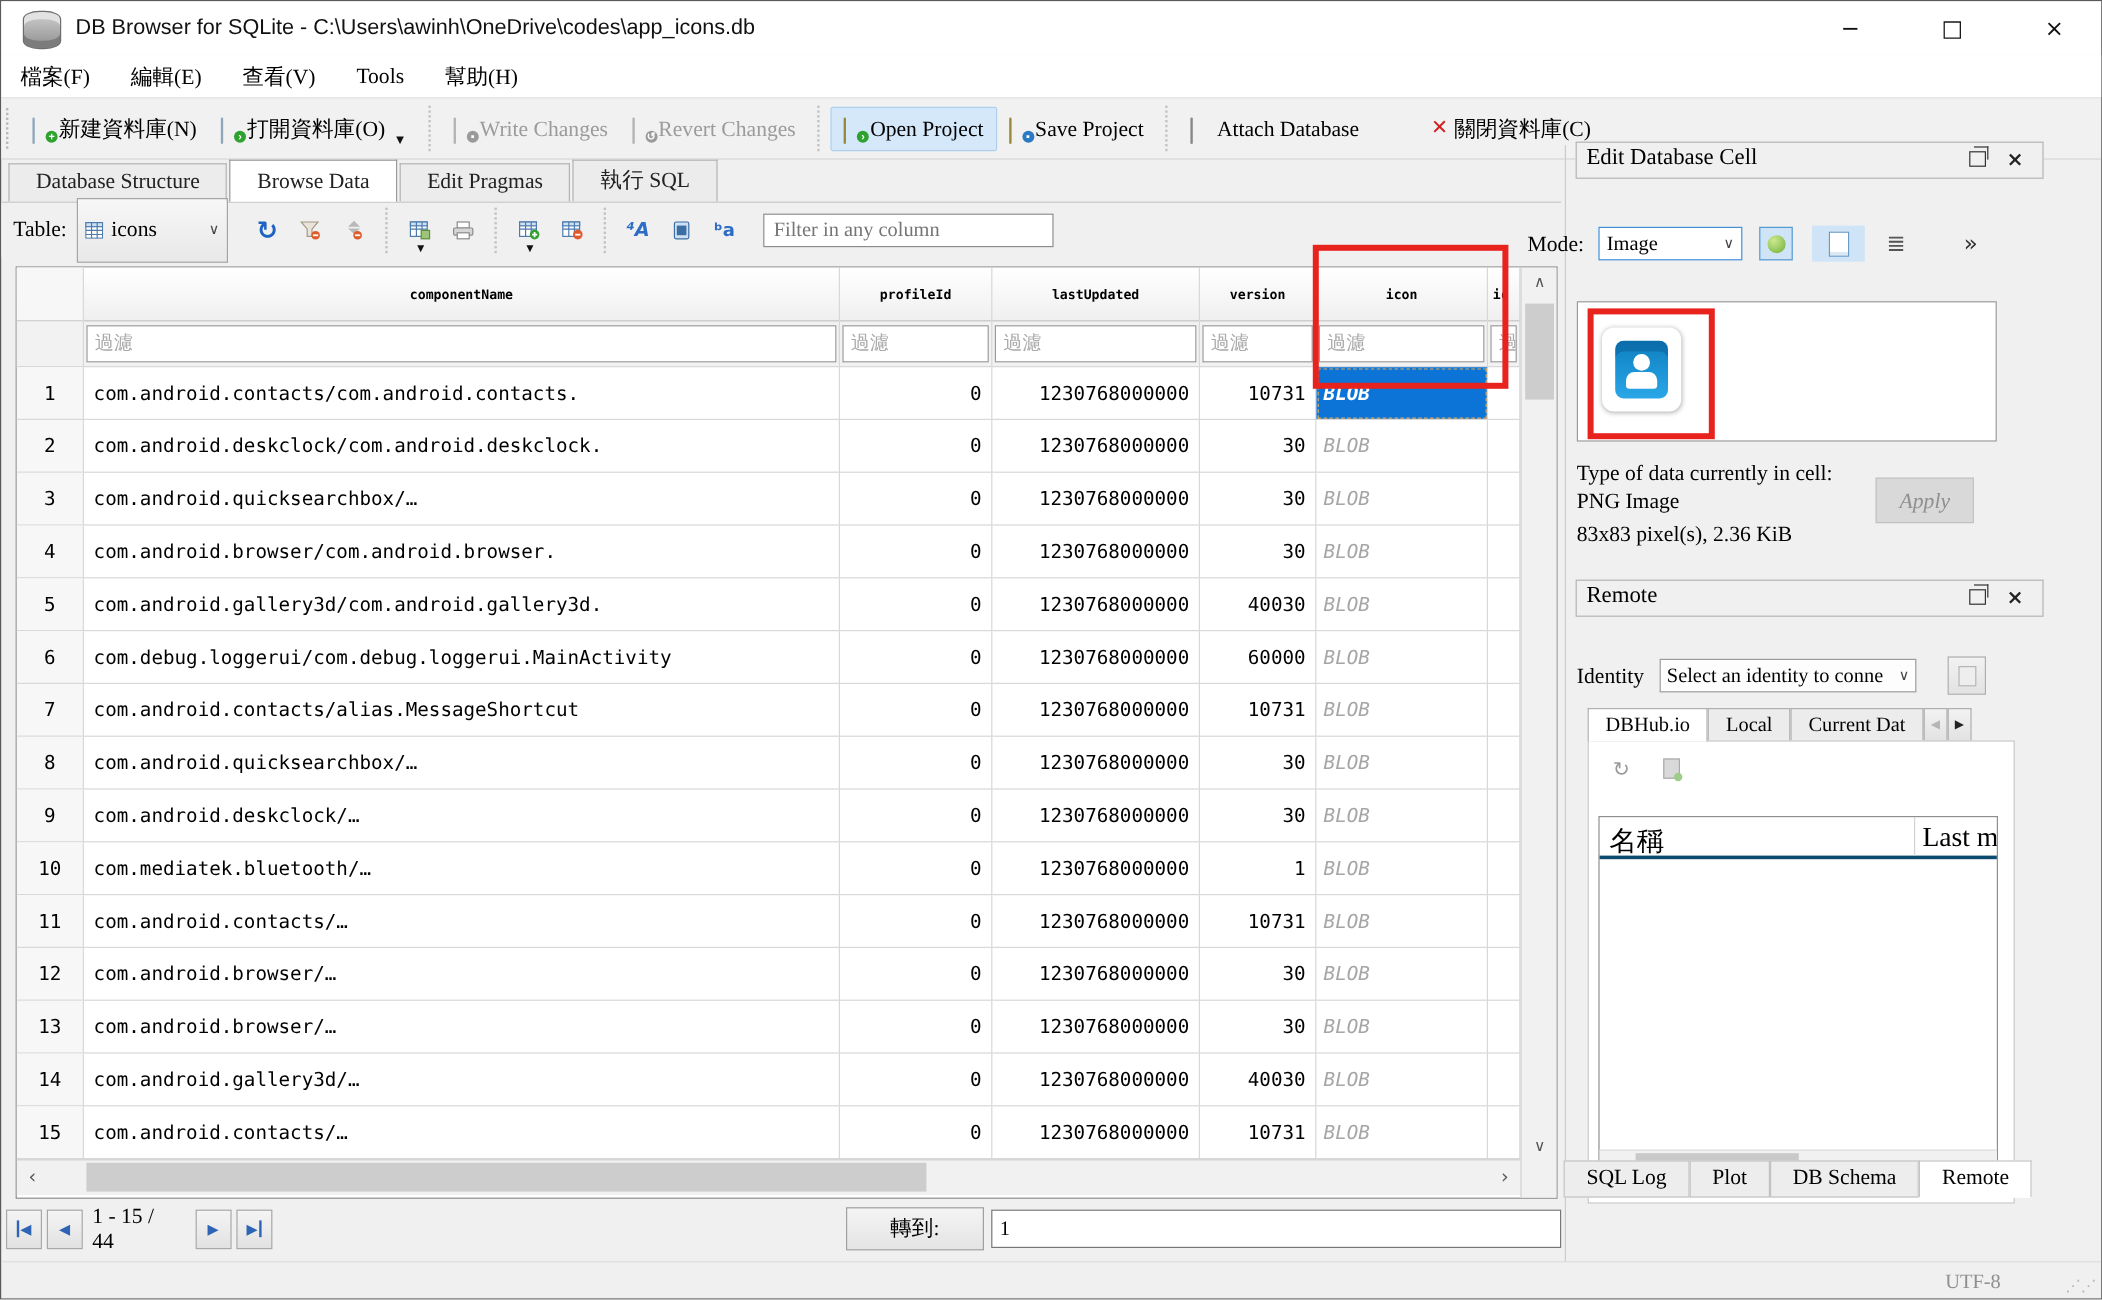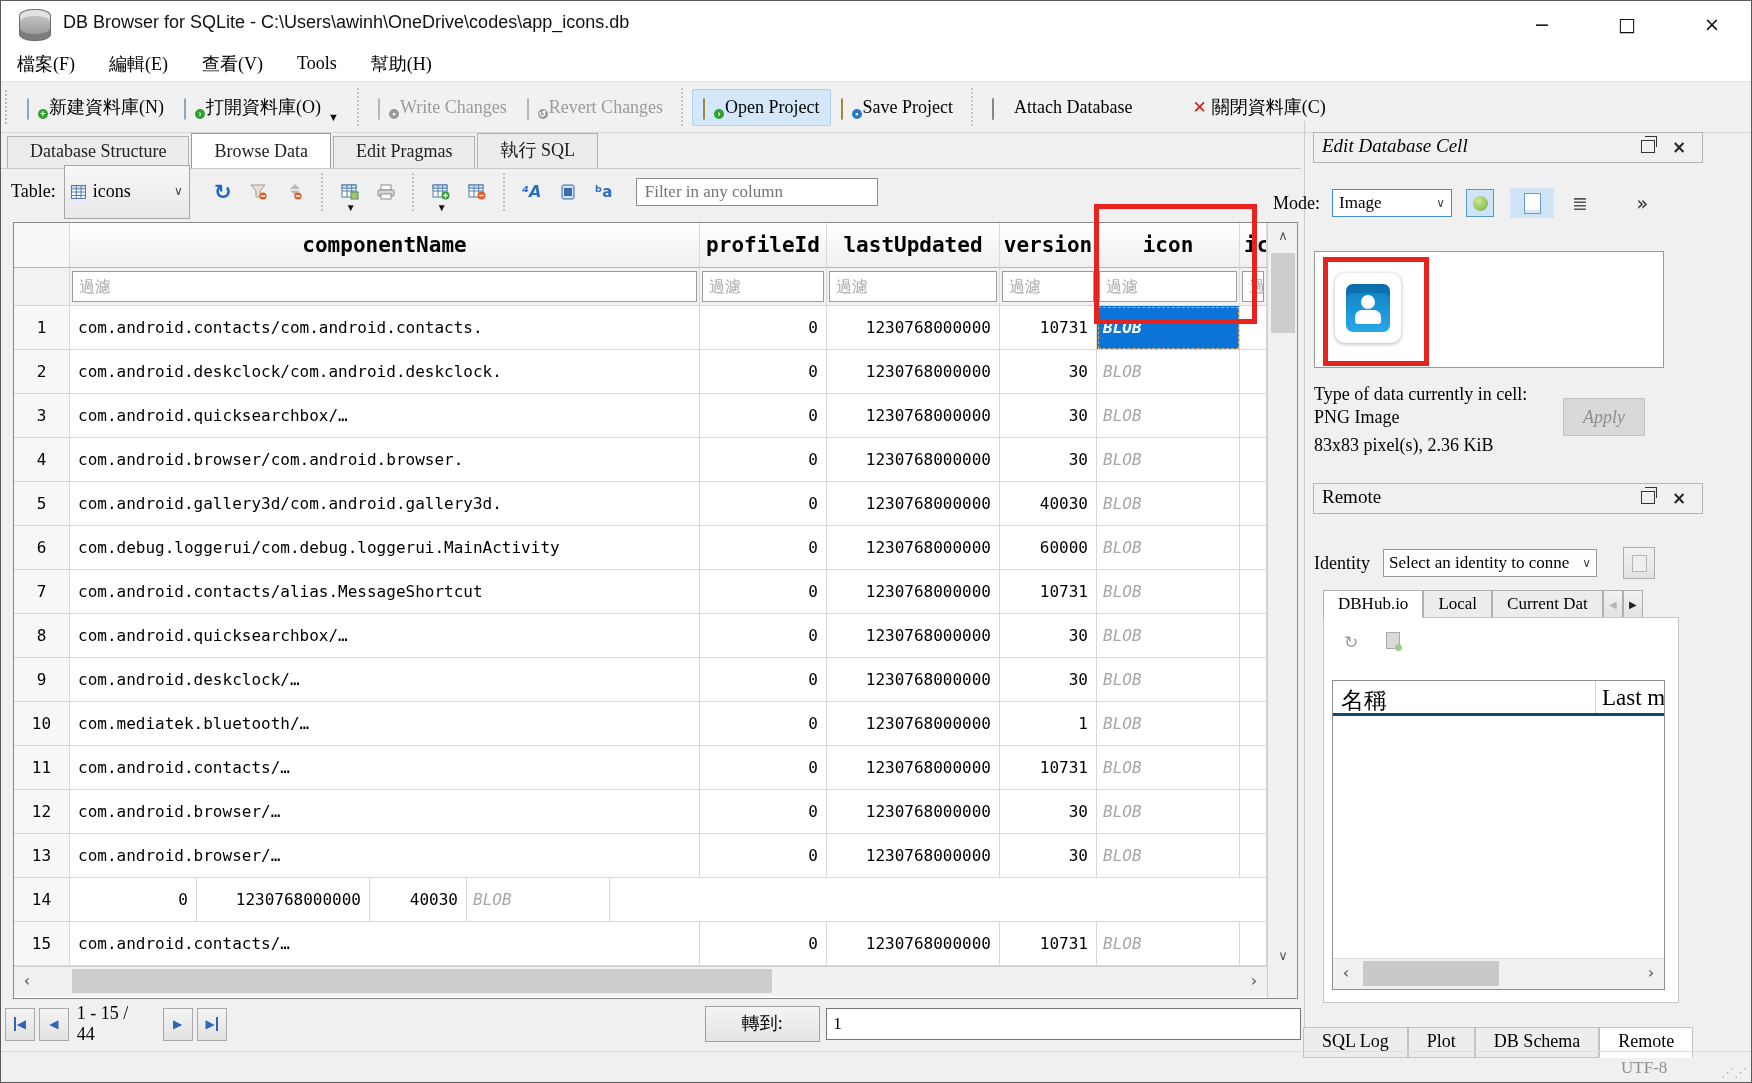--- a/index.html
+++ b/index.html
@@ -67,21 +67,21 @@
   .grid{position:absolute;left:12px;top:221px;width:1285px;height:777px;background:#fff;
         border:1px solid #8a8a8a;box-sizing:border-box;display:flex;}
   .gmain{width:1253px;display:flex;flex-direction:column;font-family:"DejaVu Sans Mono",monospace;}
   .grow,.ghead,.gfilter{display:flex;flex:0 0 auto;}
   .gc{box-sizing:border-box;border-right:1px solid #d8d8d8;border-bottom:1px solid #d8d8d8;
       overflow:hidden;white-space:nowrap;}
   .c-num{width:56px;text-align:center;background:#f7f7f7;}
   .c-name{width:630px;} .c-pid{width:127px;} .c-upd{width:173px;} .c-ver{width:97px;}
   .c-icon{width:143px;} .c-x{flex:1;}
   .ghead{height:45px;background:linear-gradient(#ffffff,#efefef);}
-  .ghead .gc{font-weight:bold;font-size:21px;line-height:45px;text-align:center;border-bottom:1px solid #b9b9b9;}
+  .ghead .gc{font-weight:bold;font-size:11px;line-height:45px;text-align:center;border-bottom:1px solid #b9b9b9;}
   .gfilter{height:38px;background:#f2f2f2;}
   .gfilter .fcell{margin:3px 2px;background:#fff;border:1px solid #9b9b9b;color:#a9a9a9;
                   font-family:"Liberation Serif",serif;font-size:16px;line-height:30px;padding-left:6px;
                   box-sizing:border-box;overflow:hidden;white-space:nowrap;flex:1;}
   .grow{height:44px;font-size:16px;line-height:43px;}
   .grow .t-l{padding-left:8px;text-align:left;}
   .grow .t-r{padding-right:8px;text-align:right;}
   .blob{font-style:italic;color:#a6a6a6;padding-left:6px;}
   .blob.sel{background:#0c74d6;color:#fff;font-weight:bold;outline:1px dashed #d9a964;outline-offset:-2px;}
   .gvscroll{width:30px;border-left:1px solid #cfcfcf;background:#f1f1f1;position:relative;
@@ -163,21 +163,21 @@
   .srv:after{content:"";position:absolute;right:-3px;bottom:-3px;width:7px;height:7px;border-radius:50%;background:#9fcc8a;}
   .rlist{position:absolute;left:8px;top:62px;width:333px;height:310px;border:1px solid #8f8f8f;box-sizing:border-box;}
   .rlhead{height:32px;border-bottom:3px solid #0c4a6e;display:flex;font-size:23px;justify-content:flex-end;}
   .rlc1{flex:1;padding:4px 0 0 8px;border-right:1px solid #d2d2d2;}
   .rlc2{width:62px;padding:4px 0 0 6px;overflow:hidden;white-space:nowrap;}
   .rlscroll{position:absolute;left:0;bottom:0;width:331px;height:30px;background:#f1f1f1;border-top:1px solid #ddd;
             font-family:"DejaVu Sans",sans-serif;color:#555;}
   .rlthumb{position:absolute;left:30px;top:2px;width:136px;height:25px;background:#c9c9c9;}
 
   
-  .bottomtabs{position:absolute;left:1302px;top:1026px;display:flex;font-size:18px;}
+  .bottomtabs{position:absolute;left:1302px;top:966px;display:flex;font-size:18px;}
   .btab{padding:3px 18px 5px 18px;border:1px solid #c3c3c3;background:#ededed;}
   .btab.act{background:#fff;border-bottom-color:#fff;}
   .statusbar{position:absolute;left:0;top:1050px;width:1750px;height:32px;border-top:1px solid #ddd;}
   .enc{position:absolute;left:1620px;top:6px;color:#8f8f8f;font-size:17px;}
   .gripc{position:absolute;right:4px;bottom:4px;color:#b5b5b5;font-size:13px;font-family:"DejaVu Sans",sans-serif;}
 </style>
 </head>
 <body>
 
 <div id="win">
@@ -472,20 +472,21 @@
             <div class="gc c-num">13</div>
             <div class="gc c-name t-l">com.android.browser/…</div>
             <div class="gc c-pid t-r">0</div>
             <div class="gc c-upd t-r">1230768000000</div>
             <div class="gc c-ver t-r">30</div>
             <div class="gc c-icon blob">BLOB</div>
             <div class="gc c-x"></div>
           </div>
           <div class="grow">
             <div class="gc c-num">14</div>
+            <div class="gc c-name t-l">com.android.gallery3d/…</div>
             <div class="gc c-pid t-r">0</div>
             <div class="gc c-upd t-r">1230768000000</div>
             <div class="gc c-ver t-r">40030</div>
             <div class="gc c-icon blob">BLOB</div>
             <div class="gc c-x"></div>
           </div>
           <div class="grow">
             <div class="gc c-num">15</div>
             <div class="gc c-name t-l">com.android.contacts/…</div>
             <div class="gc c-pid t-r">0</div>
@@ -520,21 +521,21 @@
     <div class="nbtn">▶</div>
     <div class="nbtn">
         <b style="border-right:2px solid #2e64b5;padding-right:1px;">▶</b>
       </div>
     <div class="gotobtn">轉到:</div>
     <input class="gotoin" value="1" style="">
   </div>
 
   <div class="vsplit"></div>
 
-  <div class="dockhdr" style="top:131px;font-style:italic;">
+  <div class="dockhdr" style="top:117px;">
     <span>Edit Database Cell</span>
     <span class="dkicos" style="left:327px;">
       <span class="flico"></span>
       <span class="xico">×</span>
     </span>
   </div>
   <div class="moderow">
     <span>Mode:</span>
     <div class="mcombo">
       <span>Image</span>

